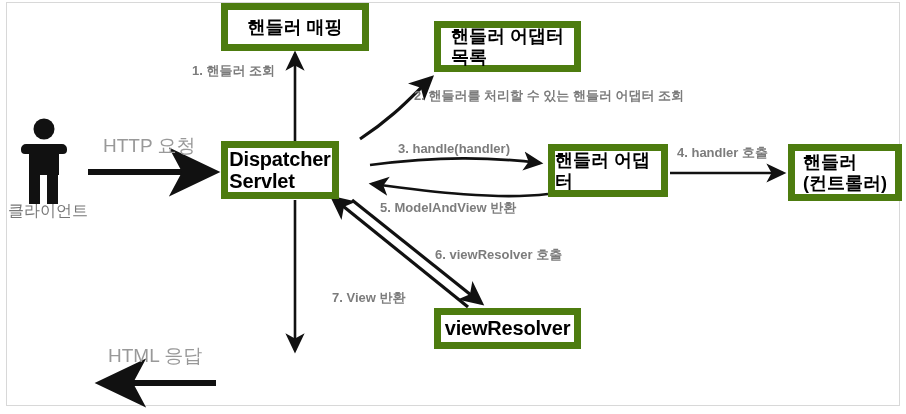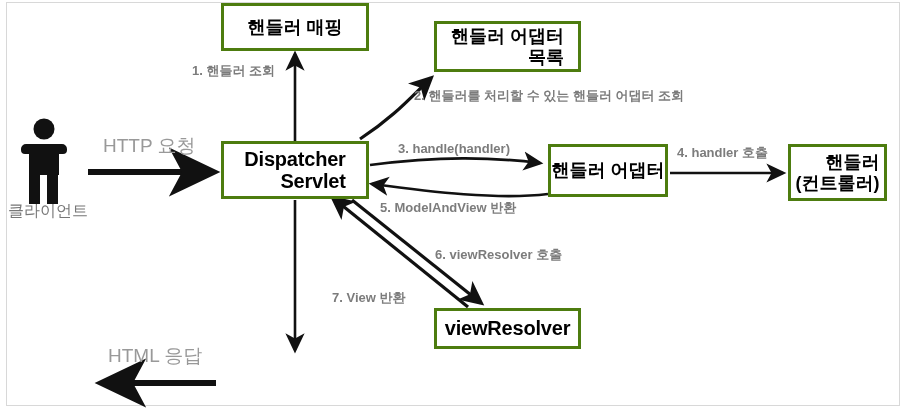--- a/index.html
+++ b/index.html
@@ -28,26 +28,26 @@
     position: absolute;
     left: 0;
     top: 0;
     width: 906px;
     height: 414px;
     pointer-events: none;
   }
   .node {
     position: absolute;
     box-sizing: border-box;
-    border: 3px solid #4d7c0f;
+    border: 7px solid #4d7c0f;
     background: #ffffff;
     display: flex;
     align-items: center;
     justify-content: center;
-    text-align: right;
+    text-align: left;
     color: #000000;
     line-height: 1.12;
     white-space: pre-line;
   }
   .node-latin { font-size: 20px; font-weight: 700; letter-spacing: -0.2px; }
   .node-ko { font-size: 18px; font-weight: 700; }
   .lbl {
     position: absolute;
     color: #7c7c7c;
     font-weight: 700;
@@ -117,26 +117,26 @@
     <rect x="29" y="56" width="11" height="30" fill="#111111"></rect>
   </svg>
 
   <div class="client-label" style="left:8px; top:201px;">클라이언트</div>
 
   <div class="node node-ko" style="left:221px; top:3px; width:148px; height:48px;">핸들러 매핑</div>
 
   <div class="node node-ko" style="left:434px; top:21px; width:147px; height:51px;">핸들러 어댑터
 목록</div>
 
-  <div class="node node-latin" style="left:221px; top:141px; width:148px; height:58px;">Dispatcher
+  <div class="node node-latin" style="left:221px; top:141px; width:118px; height:58px;">Dispatcher
 Servlet</div>
 
   <div class="node node-ko" style="left:548px; top:144px; width:120px; height:53px;">핸들러 어댑터</div>
 
-  <div class="node node-ko" style="left:788px; top:144px; width:99px; height:57px;">핸들러
+  <div class="node node-ko" style="left:788px; top:144px; width:114px; height:57px;">핸들러
 (컨트롤러)</div>
 
   <div class="node node-latin" style="left:434px; top:308px; width:147px; height:41px;">viewResolver</div>
 
 
   <div class="lbl-big" style="left:103px; top:133px;">HTTP 요청</div>
 
   <div class="lbl" style="left:192px; top:62px;">1. 핸들러 조회</div>
 
   <div class="lbl" style="left:414px; top:87px;">2. 핸들러를 처리할 수 있는 핸들러 어댑터 조회</div>

